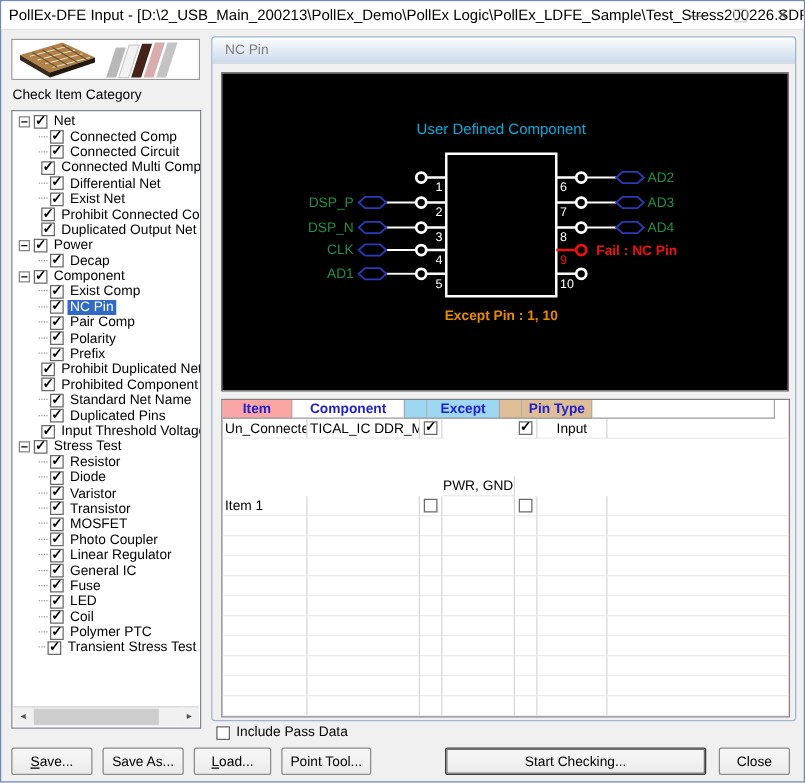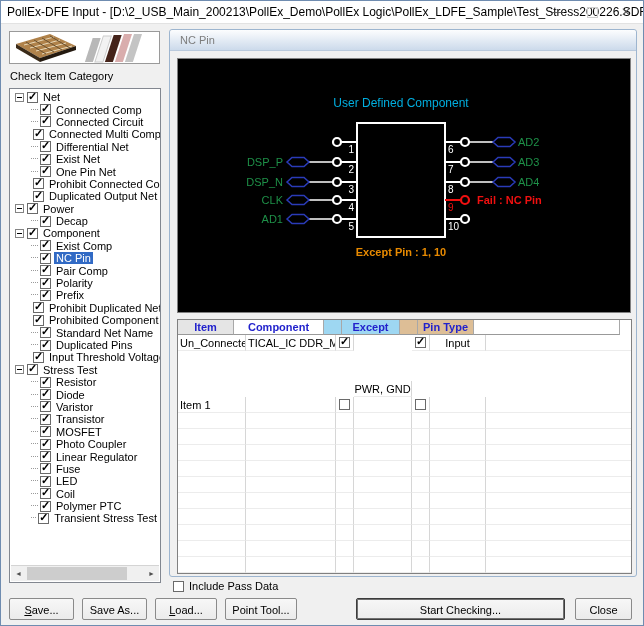--- a/index.html
+++ b/index.html
@@ -120,24 +120,20 @@
         <div class="trow kid">
           <span class="cb checked"></span>
           <span class="tlabel">Differential Net</span>
         </div>
         <div class="trow kid">
           <span class="cb checked"></span>
           <span class="tlabel">Exist Net</span>
         </div>
         <div class="trow kid">
           <span class="cb checked"></span>
-          <span class="tlabel">One Pin Net</span>
-        </div>
-        <div class="trow kid">
-          <span class="cb checked"></span>
           <span class="tlabel">Prohibit Connected Comp</span>
         </div>
         <div class="trow kid">
           <span class="cb checked"></span>
           <span class="tlabel">Duplicated Output Net</span>
         </div>
         <div class="trow">
           <span class="expbox"></span>
           <span class="cb checked"></span>
           <span class="tlabel">Power</span>
@@ -216,20 +212,24 @@
           <span class="cb checked"></span>
           <span class="tlabel">MOSFET</span>
         </div>
         <div class="trow kid">
           <span class="cb checked"></span>
           <span class="tlabel">Photo Coupler</span>
         </div>
         <div class="trow kid">
           <span class="cb checked"></span>
           <span class="tlabel">Linear Regulator</span>
+        </div>
+        <div class="trow kid">
+          <span class="cb checked"></span>
+          <span class="tlabel">General IC</span>
         </div>
         <div class="trow kid">
           <span class="cb checked"></span>
           <span class="tlabel">Fuse</span>
         </div>
         <div class="trow kid">
           <span class="cb checked"></span>
           <span class="tlabel">LED</span>
         </div>
         <div class="trow kid">
@@ -310,21 +310,21 @@
           <text x="270" y="152" fill="#F01010" font-size="10" text-anchor="start" font-family="&quot;Liberation Sans&quot;,sans-serif">9</text>
           <text x="299" y="145" fill="#F01010" font-size="11" font-weight="bold" text-anchor="start" font-family="&quot;Liberation Sans&quot;,sans-serif">Fail : NC Pin</text>
           <line x1="267" y1="160" x2="283" y2="160" stroke="#FFFFFF" stroke-width="2"></line>
           <circle cx="287" cy="160" r="4" fill="#000" stroke="#FFFFFF" stroke-width="2.2"></circle>
           <text x="270" y="171" fill="#FFFFFF" font-size="10" text-anchor="start" font-family="&quot;Liberation Sans&quot;,sans-serif">10</text>
           <text x="223" y="197" fill="#E88A00" font-size="11" font-weight="bold" text-anchor="middle" font-family="&quot;Liberation Sans&quot;,sans-serif">Except Pin : 1, 10</text>
         </svg>
     </div>
     <div class="table-wrap">
       <div class="grid-header" id="grid-header">
-          <div class="ghc" style="width: 56px; background: #e5e5e5;">Item</div>
+          <div class="ghc" style="width: 56px; background: #fca5a5;">Item</div>
           <div class="ghc" style="width: 90px; background: rgb(255, 255, 255);">Component Group</div>
           <div class="ghc" style="width: 18px; background: rgb(158, 215, 242);"></div>
           <div class="ghc" style="width: 58px; background: rgb(158, 215, 242);">Except Pins</div>
           <div class="ghc" style="width: 18px; background: rgb(221, 190, 150);"></div>
           <div class="ghc" style="width: 56px; background: rgb(221, 190, 150);">Pin Type</div>
           <div class="ghc" style="width: 146px; background: rgb(255, 255, 255);"></div>
         </div>
       <div id="grid-body">
           <div class="grow">
             <div class="gcell left" style="width: 68px;">Un_Connected_</div>

